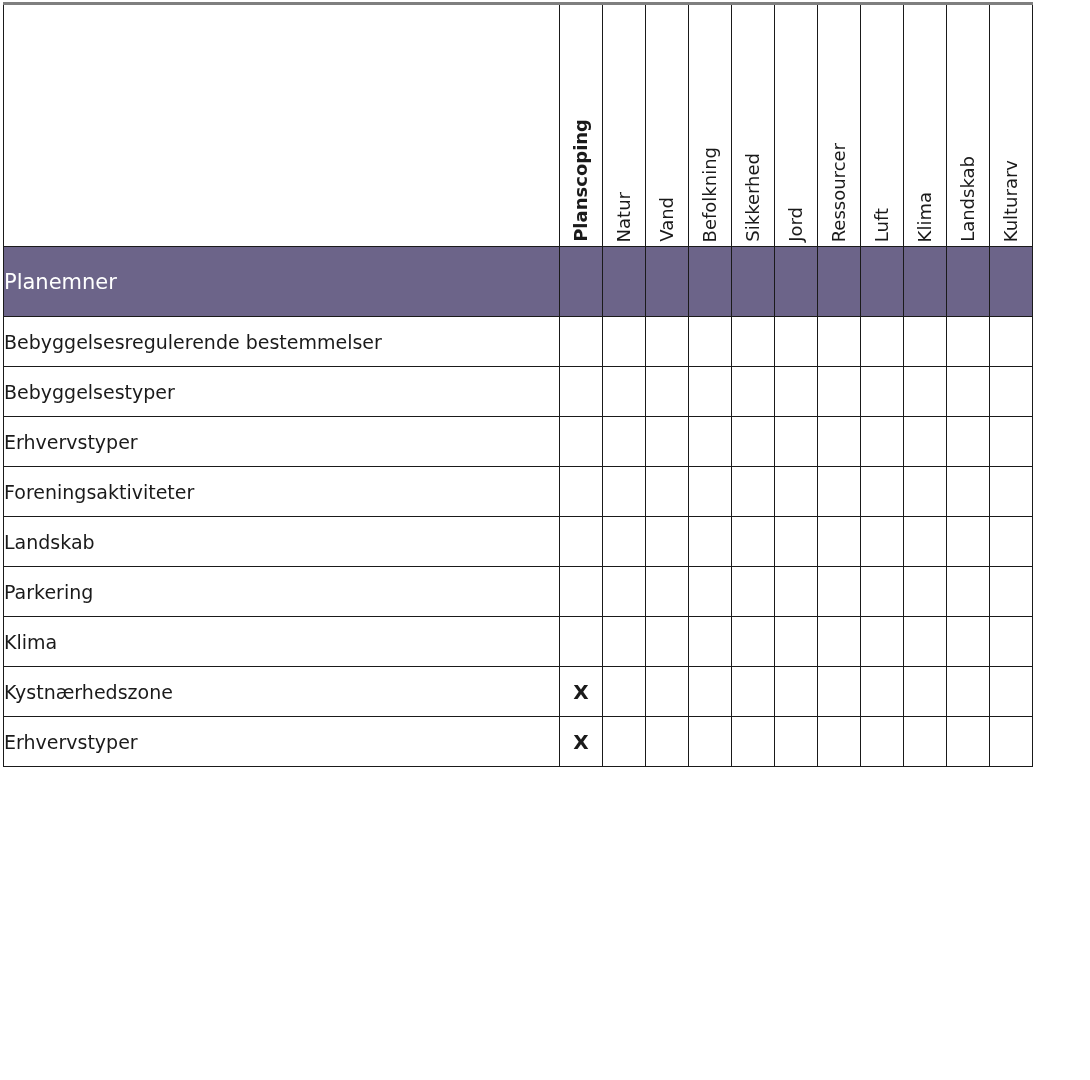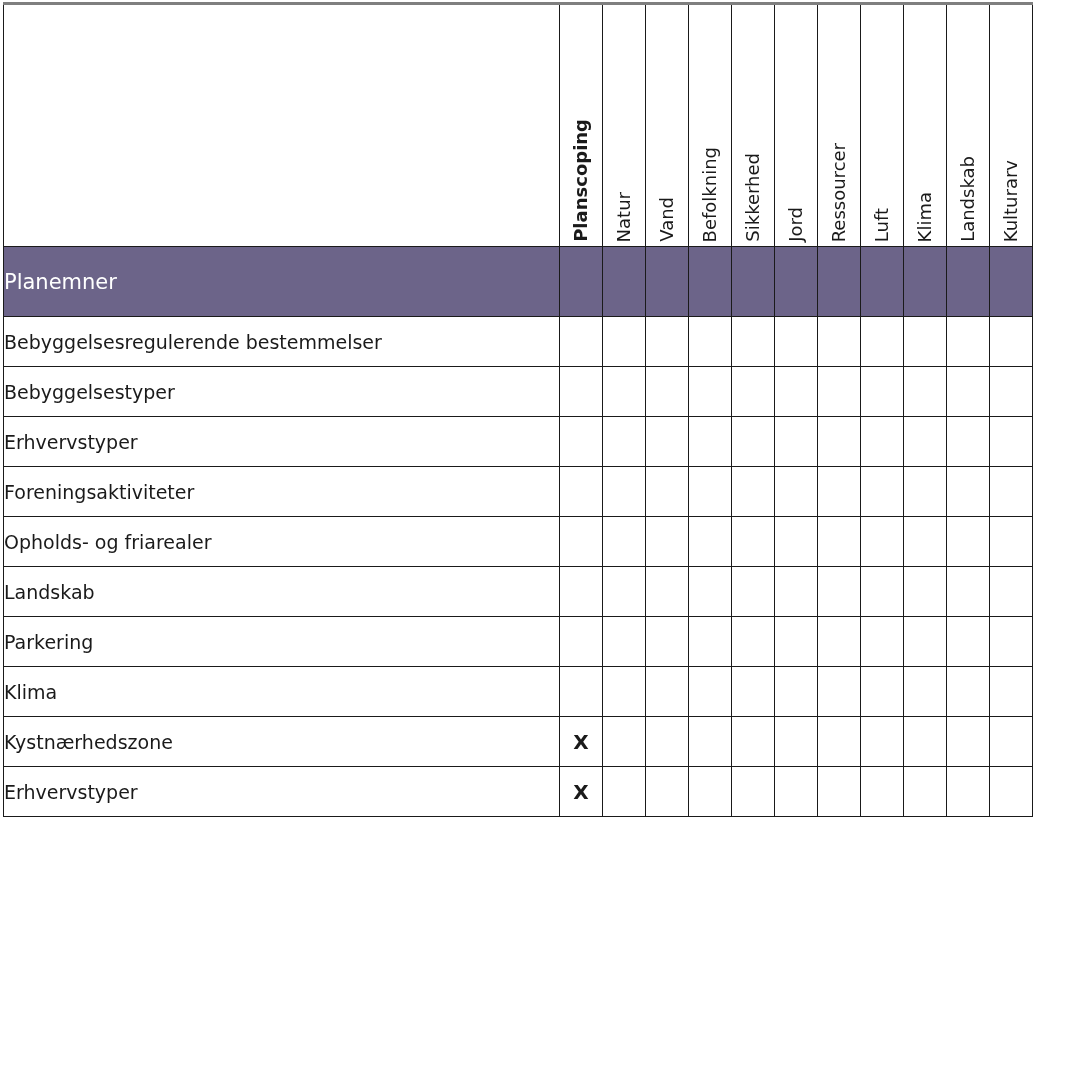--- a/index.html
+++ b/index.html
@@ -194,34 +194,20 @@
           <td class="cell"></td>
           <td class="cell"></td>
           <td class="cell"></td>
           <td class="cell"></td>
           <td class="cell"></td>
           <td class="cell"></td>
           <td class="cell"></td>
           <td class="cell"></td>
         </tr>
         <tr>
-          <td class="row-label">Opholds- og friarealer</td>
-          <td class="cell"></td>
-          <td class="cell"></td>
-          <td class="cell"></td>
-          <td class="cell"></td>
-          <td class="cell"></td>
-          <td class="cell"></td>
-          <td class="cell"></td>
-          <td class="cell"></td>
-          <td class="cell"></td>
-          <td class="cell"></td>
-          <td class="cell"></td>
-        </tr>
-        <tr>
           <td class="row-label">Landskab</td>
           <td class="cell"></td>
           <td class="cell"></td>
           <td class="cell"></td>
           <td class="cell"></td>
           <td class="cell"></td>
           <td class="cell"></td>
           <td class="cell"></td>
           <td class="cell"></td>
           <td class="cell"></td>

